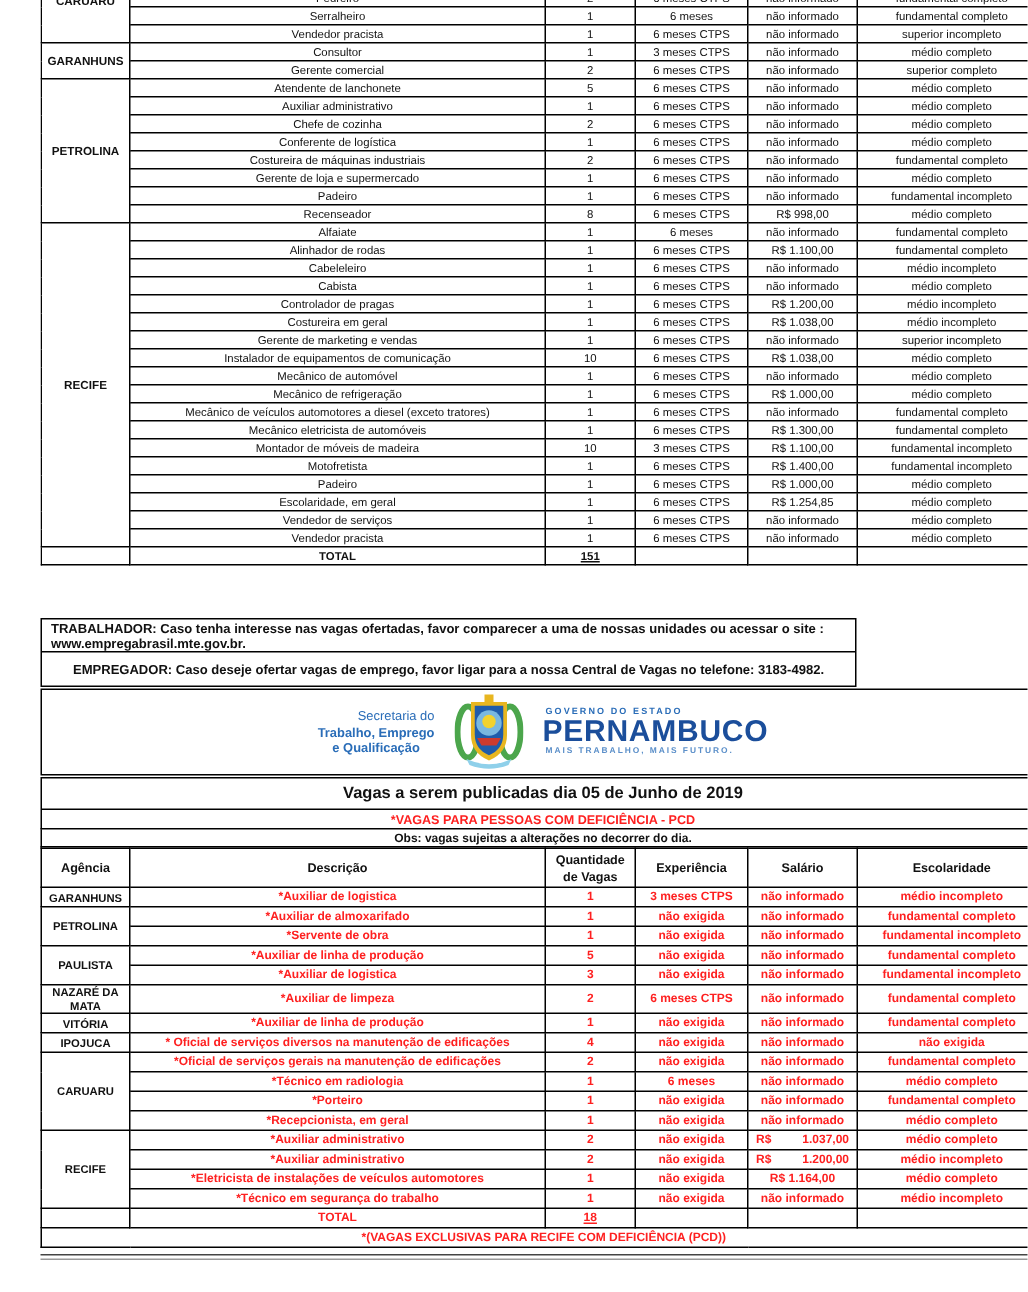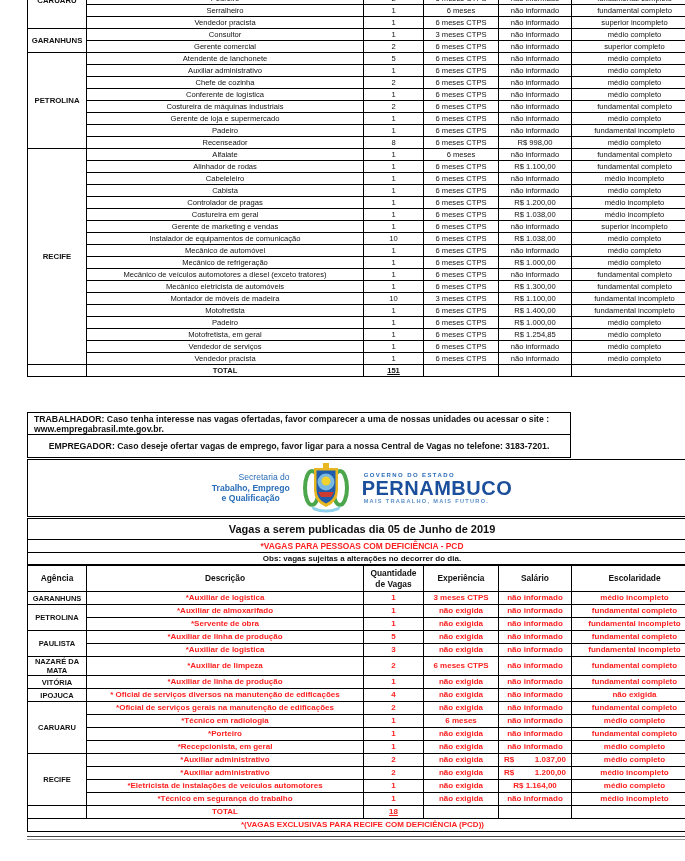--- a/index.html
+++ b/index.html
@@ -277,21 +277,21 @@
             <td>fundamental incompleto</td>
           </tr>
           <tr>
             <td>Padeiro</td>
             <td>1</td>
             <td>6 meses CTPS</td>
             <td>R$ 1.000,00</td>
             <td>médio completo</td>
           </tr>
           <tr>
-            <td>Motofretista, em geral</td>
+            <td>Escolaridade, em geral</td>
             <td>1</td>
             <td>6 meses CTPS</td>
             <td>R$ 1.254,85</td>
             <td>médio completo</td>
           </tr>
           <tr>
             <td>Vendedor de serviços</td>
             <td>1</td>
             <td>6 meses CTPS</td>
             <td>não informado</td>
@@ -311,21 +311,21 @@
             <td></td>
             <td></td>
             <td></td>
           </tr>
         </tbody>
     </table>
   </div>
 
   <div class="notice-box">
     <div class="notice-row">TRABALHADOR: Caso tenha interesse nas vagas ofertadas, favor comparecer a uma de nossas unidades ou acessar o site : www.empregabrasil.mte.gov.br.</div>
-    <div class="notice-row">EMPREGADOR: Caso deseje ofertar vagas de emprego, favor ligar para a nossa Central de Vagas no telefone: 3183-7201.</div>
+    <div class="notice-row">EMPREGADOR: Caso deseje ofertar vagas de emprego, favor ligar para a nossa Central de Vagas no telefone: 3183-4982.</div>
   </div>
 
   <div class="logo-box">
     <div class="sec-text">
       <div>Secretaria do</div>
       <div class="b">Trabalho, Emprego</div>
       <div class="b">e Qualificação</div>
     </div>
     <svg width="46" height="52" viewBox="0 0 46 52">
       <ellipse cx="9" cy="26" rx="7" ry="17" fill="none" stroke="#4ca64c" stroke-width="4"></ellipse>

